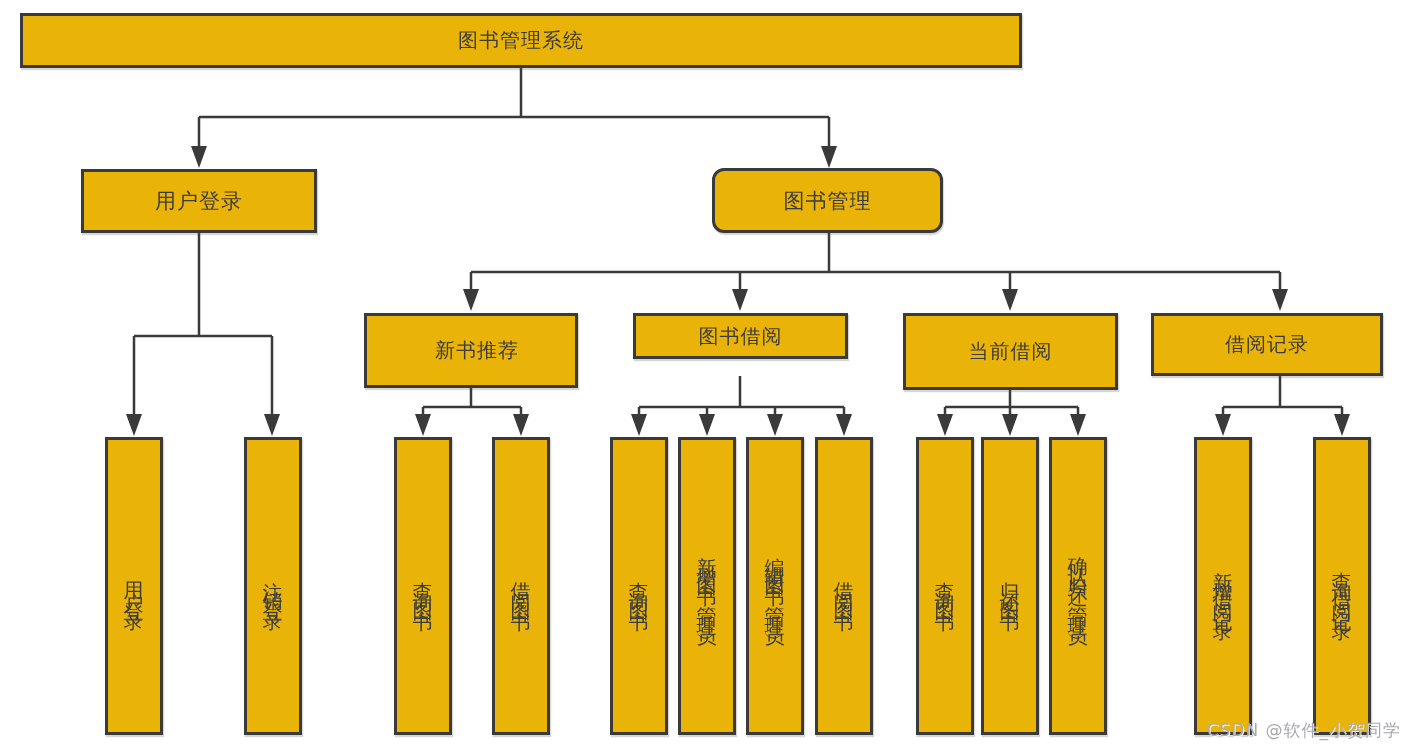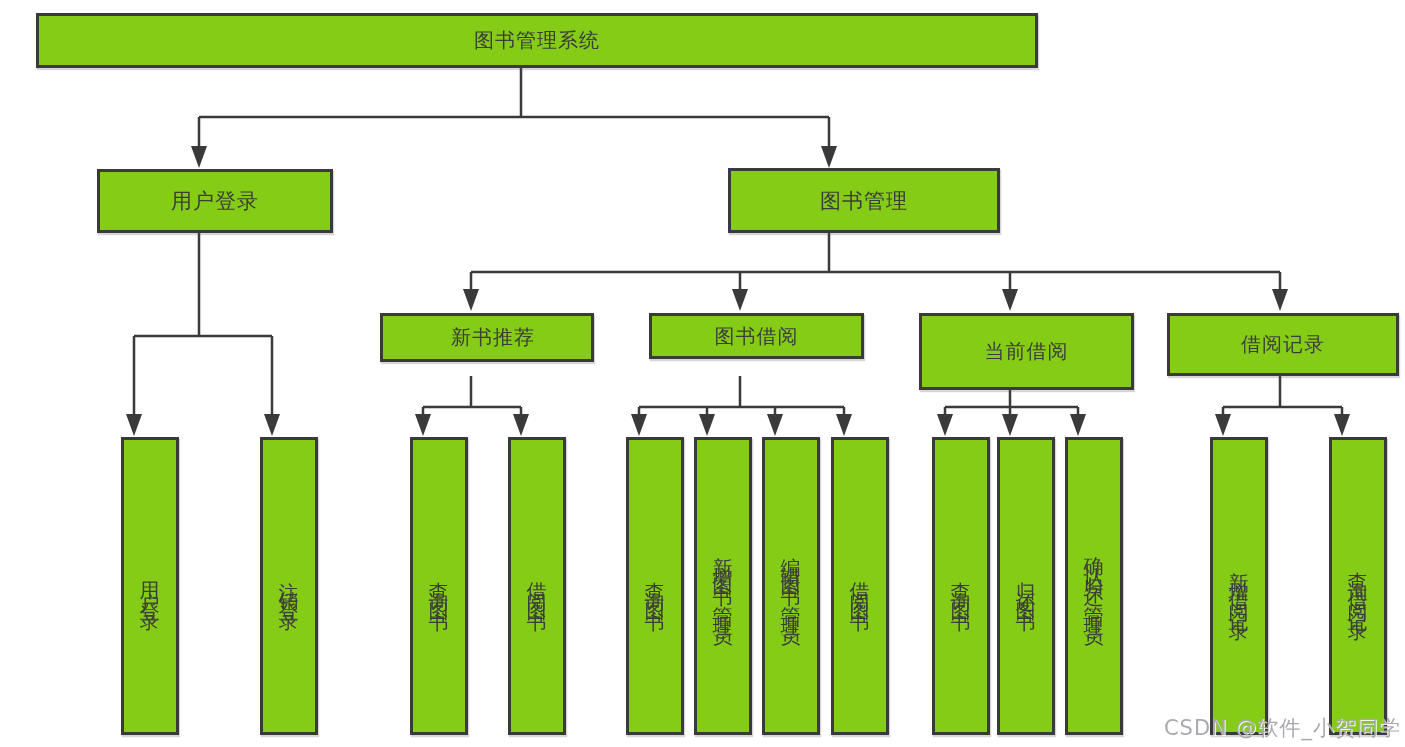--- a/index.html
+++ b/index.html
@@ -19,45 +19,44 @@
     overflow:hidden;
   }
   .connectors{
     position:absolute;
     left:0;top:0;
     width:1405px;height:747px;
     pointer-events:none;
   }
   .node{
     position:absolute;
-    background:#84cc16;
+    background:#eab308;
     border:3px solid var(--line);
     display:flex;
     align-items:center;
     justify-content:center;
     color:var(--text);
     box-shadow:1px 2px 1px rgba(90,90,90,0.25);
-    margin-left:16px;
   }
   .lvl1{font-size:20px;letter-spacing:1px;}
   .lvl2{font-size:21px;letter-spacing:1px;}
   .lvl3{font-size:20px;letter-spacing:1px;}
   .leaf{
     font-size:20px;
     writing-mode:vertical-rl;
     text-orientation:mixed;
     letter-spacing:10px;
     line-height:1;
     text-align:center;
   }
   .watermark{
     position:absolute;
     right:4px;
     bottom:5px;
-    font-size:21px;
+    font-size:17px;
     color:var(--watermark);
     letter-spacing:1px;
     white-space:nowrap;
     text-shadow:1px 1px 0 rgba(255,255,255,0.9);
   }
 </style>
 </head>
 <body>
 
 <div class="canvas">
@@ -80,23 +79,23 @@
              M126 414 H142 L134 436 Z M264 414 H280 L272 436 Z
              M415 414 H431 L423 436 Z M513 414 H529 L521 436 Z
              M631 414 H647 L639 436 Z M699 414 H715 L707 436 Z M767 414 H783 L775 436 Z M836 414 H852 L844 436 Z
              M937 414 H953 L945 436 Z M1002 414 H1018 L1010 436 Z M1070 414 H1086 L1078 436 Z
              M1215 414 H1231 L1223 436 Z M1334 414 H1350 L1342 436 Z"></path>
   </svg>
 
   <div class="node lvl1" style="left:20px;top:13px;width:1002px;height:55px;">图书管理系统</div>
 
   <div class="node lvl2" style="left:81px;top:169px;width:236px;height:64px;">用户登录</div>
-  <div class="node lvl2" style="left:712px;top:168px;width:272px;height:65px;">图书管理</div>
+  <div class="node lvl2" style="left:712px;top:168px;width:231px;height:65px;border-radius:12px;">图书管理</div>
 
-  <div class="node lvl3" style="left:364px;top:313px;width:214px;height:49px;padding-left:12px;">新书推荐</div>
+  <div class="node lvl3" style="left:364px;top:313px;width:214px;height:75px;padding-left:12px;">新书推荐</div>
   <div class="node lvl3" style="left:633px;top:313px;width:215px;height:46px;">图书借阅</div>
   <div class="node lvl3" style="left:903px;top:313px;width:215px;height:77px;">当前借阅</div>
   <div class="node lvl3" style="left:1151px;top:313px;width:232px;height:63px;">借阅记录</div>
 
   <div class="node leaf" style="left:105px;top:437px;width:58px;height:298px;">用户登录</div>
   <div class="node leaf" style="left:244px;top:437px;width:58px;height:298px;">注销登录</div>
 
   <div class="node leaf" style="left:394px;top:437px;width:58px;height:298px;">查询图书</div>
   <div class="node leaf" style="left:492px;top:437px;width:58px;height:298px;">借阅图书</div>
 

